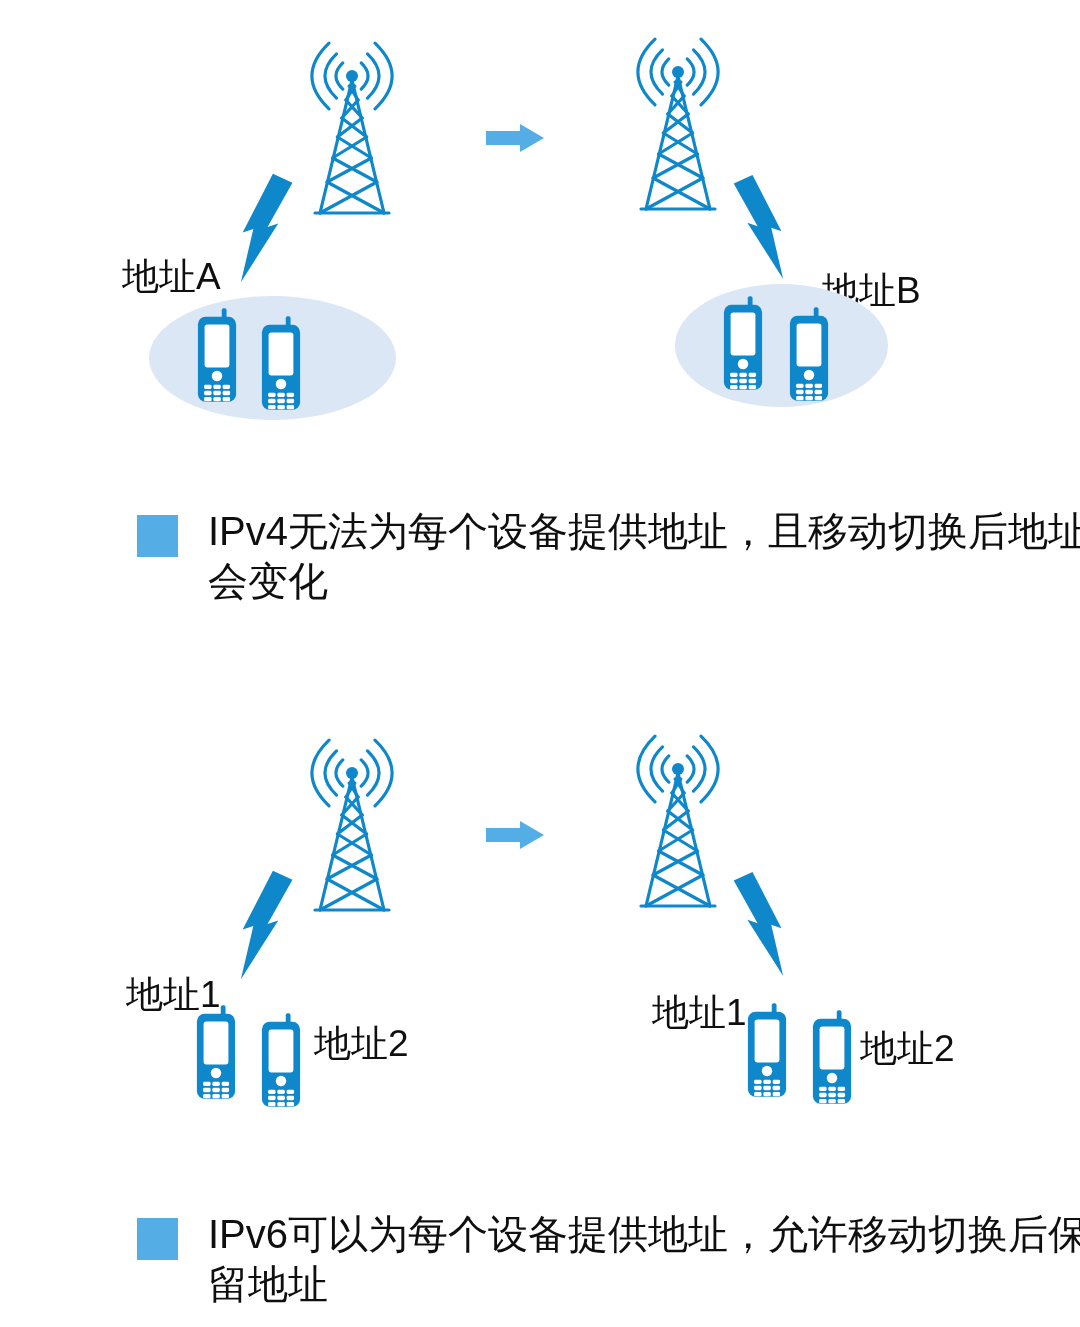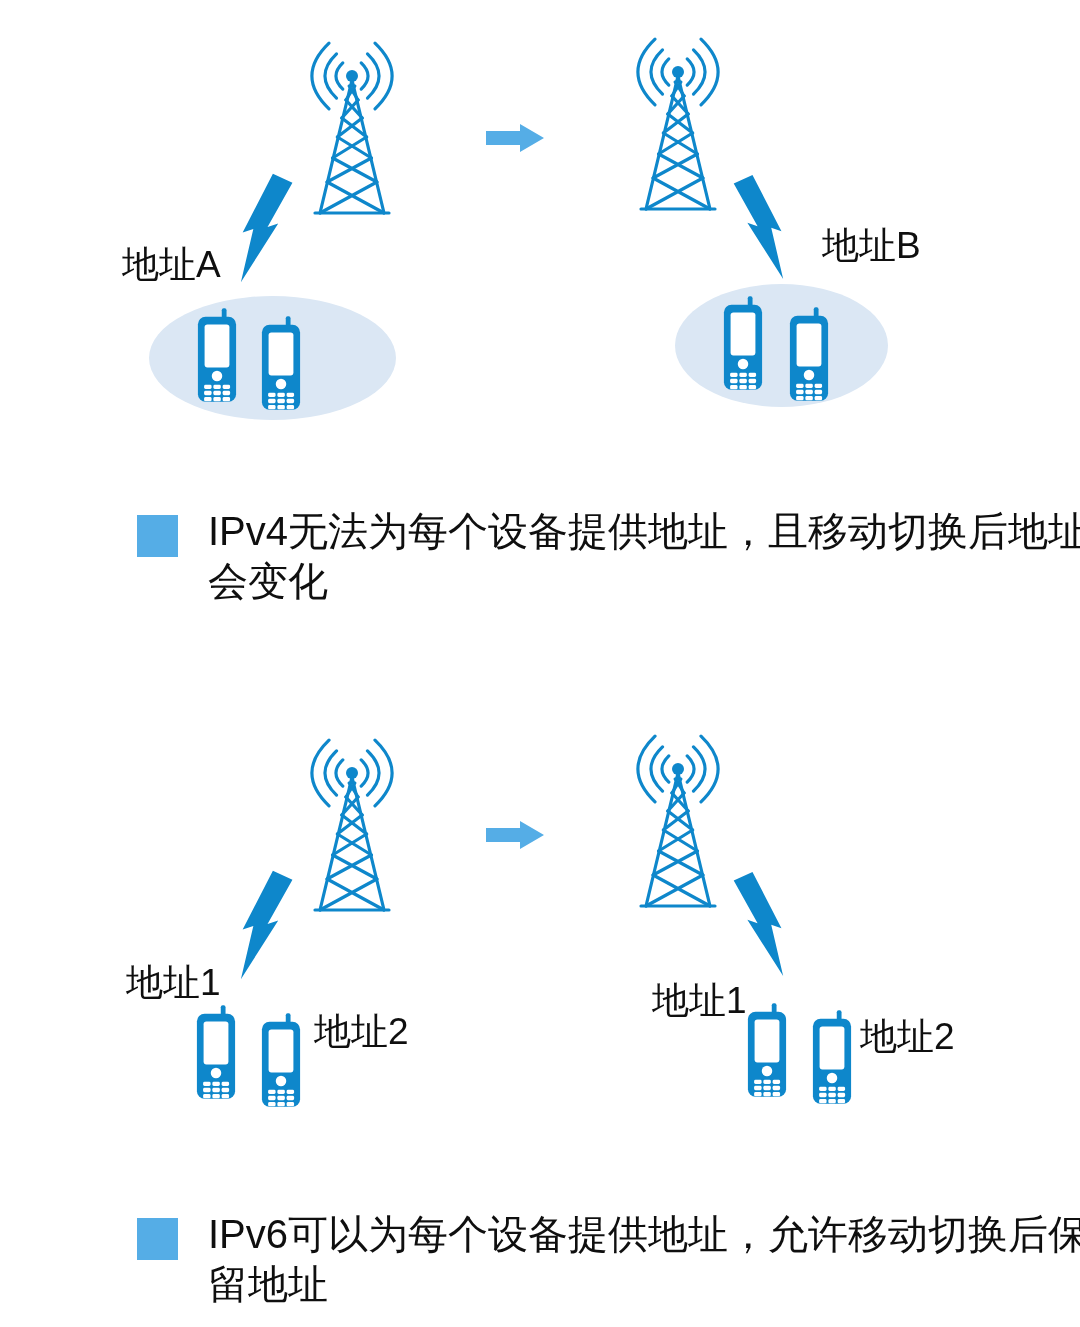--- a/index.html
+++ b/index.html
@@ -18,20 +18,21 @@
     font-family:"Liberation Sans","DejaVu Sans",sans-serif;
     color:var(--text-color);
     overflow:hidden;
   }
   .abs{position:absolute;}
   .label{
     font-size:37px;
     line-height:1.1;
     white-space:nowrap;
     color:var(--text-color);
+    margin-top:12px;
   }
   .ellipse{
     background:var(--ellipse-bg);
     border-radius:50%;
   }
   .bullet-square{
     width:41px;height:42px;
     background:var(--accent-blue);
   }
   .bullet-text{
@@ -131,21 +132,21 @@
         <use href="#sym-phone"></use>
       </svg>
     <svg class="icon abs" style="left:260px;top:316px;width:42px;height:96px">
         <use href="#sym-phone"></use>
       </svg>
 
     <svg class="icon abs" style="left:730px;top:175px;width:62px;height:104px">
         <use href="#sym-bolt-right"></use>
       </svg>
 
-    <div class="label abs" style="left:822px;top:226px">地址B</div>
+    <div class="label abs" style="left:822px;top:259px">地址B</div>
 
     <div class="ellipse abs" style="left:675px;top:284px;width:213px;height:123px"></div>
     <svg class="icon abs" style="left:722px;top:296px;width:42px;height:96px">
         <use href="#sym-phone"></use>
       </svg>
     <svg class="icon abs" style="left:788px;top:307px;width:42px;height:96px">
         <use href="#sym-phone"></use>
       </svg>
 
     <div class="bullet-square abs" style="left:137px;top:515px"></div>

